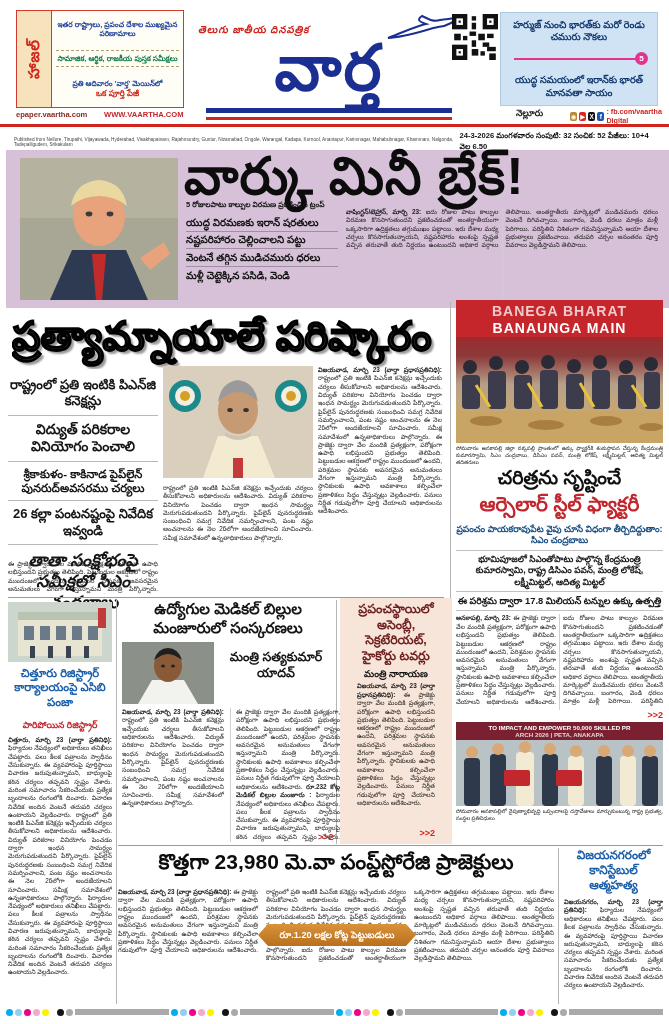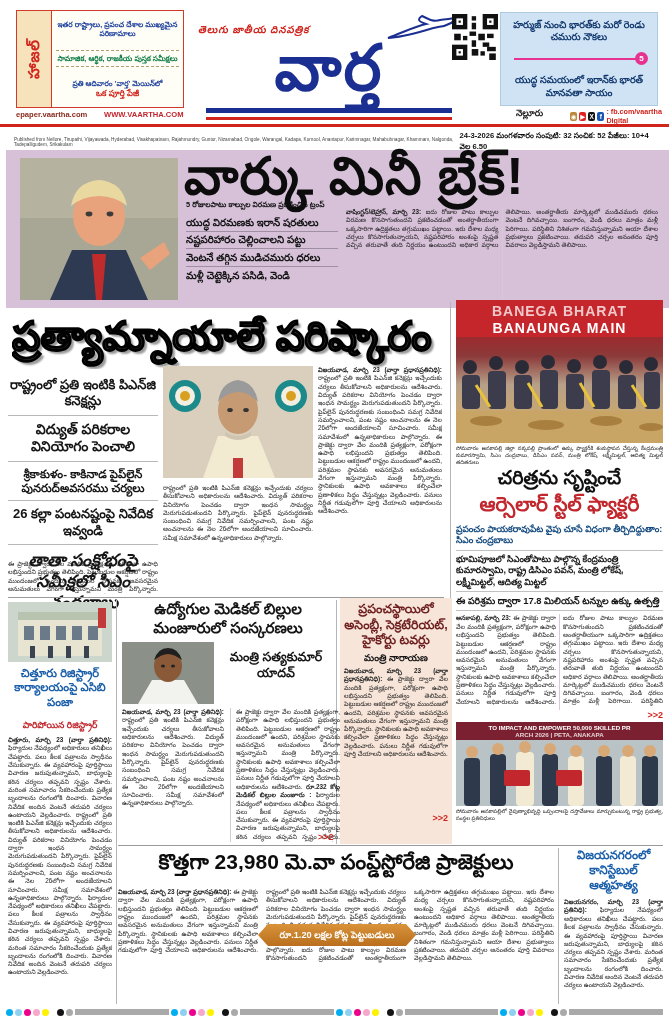--- a/index.html
+++ b/index.html
@@ -51,21 +51,21 @@
          text-shadow:3px 3px 2px #9a9a9a;white-space:nowrap;}
   .sub{font-weight:800;text-align:center;line-height:1.25;color:#151515;}
   .subcol .sub{padding:5px 0;}
   .subcol .sub+.sub{border-top:1px solid #b8b8b8;}
   
   .banner{background:#c5262c;color:#fff;font-weight:900;text-align:center;font-size:14px;line-height:1.2;letter-spacing:1px;padding-top:3px;}
   .crowd{background:linear-gradient(#9c2a2e 0%,#8c3a3a 18%,#b7a089 45%,#caa86e 75%,#b5925a 100%);}
   .cap{font-size:5.4px;line-height:1.3;text-align:justify;color:#222;}
   .sh1{font-size:19px;font-weight:800;color:#101010;}
   .sh2{font-size:20px;font-weight:900;color:#c1272d;}
-  .ssub{font-weight:800;text-align:left;line-height:1.3;}
+  .ssub{font-weight:800;text-align:center;line-height:1.3;}
   .pinkbox{background:#f7e5d9;}
   .bluehead{color:#1b5faa;font-weight:800;text-align:center;line-height:1.25;}
   .pumpbox{background:linear-gradient(#d9933a,#b96f1d);color:#fff;font-weight:800;font-size:9.2px;text-align:center;line-height:22px;
            clip-path:polygon(0 50%,10px 0,calc(100% - 10px) 0,100% 50%,calc(100% - 10px) 100%,10px 100%);}
   
   .strip{left:6px;top:1008px;width:657px;height:8px;display:flex;align-items:center;gap:2px;}
   .dot{width:7px;height:7px;border-radius:50%;flex:0 0 auto;}
   .gbar{height:6px;background:#a9a9a9;flex:1 1 auto;}
   svg{display:block;}
 </style>
@@ -345,21 +345,21 @@
   </svg>
   <div class="abs sub" style="left:218px;top:650px;width:116px;font-size:12.5px;">మంత్రి సత్యకుమార్ యాదవ్</div>
   <div class="abs bt" style="left:122px;top:708px;width:102px;height:134px;">
     <b>విజయవాడ, మార్చి 23 (వార్తా ప్రతినిధి):</b> <span>రాష్ట్రంలో ప్రతి ఇంటికి పిఎన్‌జి కనెక్షన్లు ఇచ్చేందుకు చర్యలు తీసుకోవాలని అధికారులను ఆదేశించారు. విద్యుత్ పరికరాల వినియోగం పెంచడం ద్వారా ఇంధన సామర్థ్యం మెరుగుపడుతుందని పేర్కొన్నారు. పైప్‌లైన్ పునరుద్ధరణకు సంబంధించి సమగ్ర నివేదిక సమర్పించాలని, పంట నష్టం అంచనాలను ఈ నెల 26లోగా అందజేయాలని సూచించారు. సమీక్ష సమావేశంలో ఉన్నతాధికారులు పాల్గొన్నారు.</span>
   </div>
   <div class="abs bt" style="left:230px;top:708px;width:104px;height:134px;border-left:1px solid #cfcfcf;padding-left:5px;">
     <span>ఈ ప్రాజెక్టు ద్వారా వేల మందికి ప్రత్యక్షంగా, పరోక్షంగా ఉపాధి లభిస్తుందని ప్రభుత్వం తెలిపింది. పెట్టుబడుల ఆకర్షణలో రాష్ట్రం ముందంజలో ఉందని, పరిశ్రమల స్థాపనకు అవసరమైన అనుమతులు వేగంగా ఇస్తున్నామని మంత్రి పేర్కొన్నారు. స్థానికులకు ఉపాధి అవకాశాలు కల్పించేలా ప్రణాళికలు సిద్ధం చేస్తున్నట్లు వెల్లడించారు. పనులు నిర్ణీత గడువులోగా పూర్తి చేయాలని అధికారులను ఆదేశించారు.</span> <b>రూ.232 కోట్ల మెడికల్ బిల్లుల మంజూరు :</b> <span>ఫిర్యాదుల నేపథ్యంలో అధికారులు తనిఖీలు చేపట్టారు. పలు కీలక పత్రాలను స్వాధీనం చేసుకున్నారు. ఈ వ్యవహారంపై పూర్తిస్థాయి విచారణ జరుపుతున్నామని, బాధ్యులపై కఠిన చర్యలు తప్పవని స్పష్టం చేశారు. మరింత సమాచారం సేకరించేందుకు ప్రత్యేక బృందాలను రంగంలోకి దించారు. విచారణ నివేదిక అందిన వెంటనే తదుపరి చర్యలు ఉంటాయని వెల్లడించారు.</span>
   </div>
   <div class="abs more" style="left:318px;top:832px;">&gt;&gt;2</div>
 
-  <div class="abs pinkbox" style="left:340px;top:598px;width:112px;height:246px;padding:4px 4px;box-sizing:border-box;">
+  <div class="abs pinkbox" style="left:340px;top:598px;width:112px;height:246px;padding:4px 17px;box-sizing:border-box;">
     <div class="sub" style="font-size:12.5px;color:#6e1f1f;">ప్రపంచస్థాయిలో అసెంబ్లీ, సెక్రటేరియట్, హైకోర్టు టవర్లు</div>
     <div class="sub" style="font-size:9.5px;margin-top:3px;">మంత్రి నారాయణ</div>
     <div class="bt" style="height:146px;margin-top:3px;">
       <b>విజయవాడ, మార్చి 23 (వార్తా ప్రధానప్రతినిధి):</b> <span>ఈ ప్రాజెక్టు ద్వారా వేల మందికి ప్రత్యక్షంగా, పరోక్షంగా ఉపాధి లభిస్తుందని ప్రభుత్వం తెలిపింది. పెట్టుబడుల ఆకర్షణలో రాష్ట్రం ముందంజలో ఉందని, పరిశ్రమల స్థాపనకు అవసరమైన అనుమతులు వేగంగా ఇస్తున్నామని మంత్రి పేర్కొన్నారు. స్థానికులకు ఉపాధి అవకాశాలు కల్పించేలా ప్రణాళికలు సిద్ధం చేస్తున్నట్లు వెల్లడించారు. పనులు నిర్ణీత గడువులోగా పూర్తి చేయాలని అధికారులను ఆదేశించారు.</span>
     </div>
     <div class="more" style="text-align:right;">&gt;&gt;2</div>
   </div>
 
   <div class="abs hdiv" style="left:118px;top:845px;width:545px;"></div>
   <div class="abs vdiv" style="left:558px;top:848px;height:156px;"></div>

